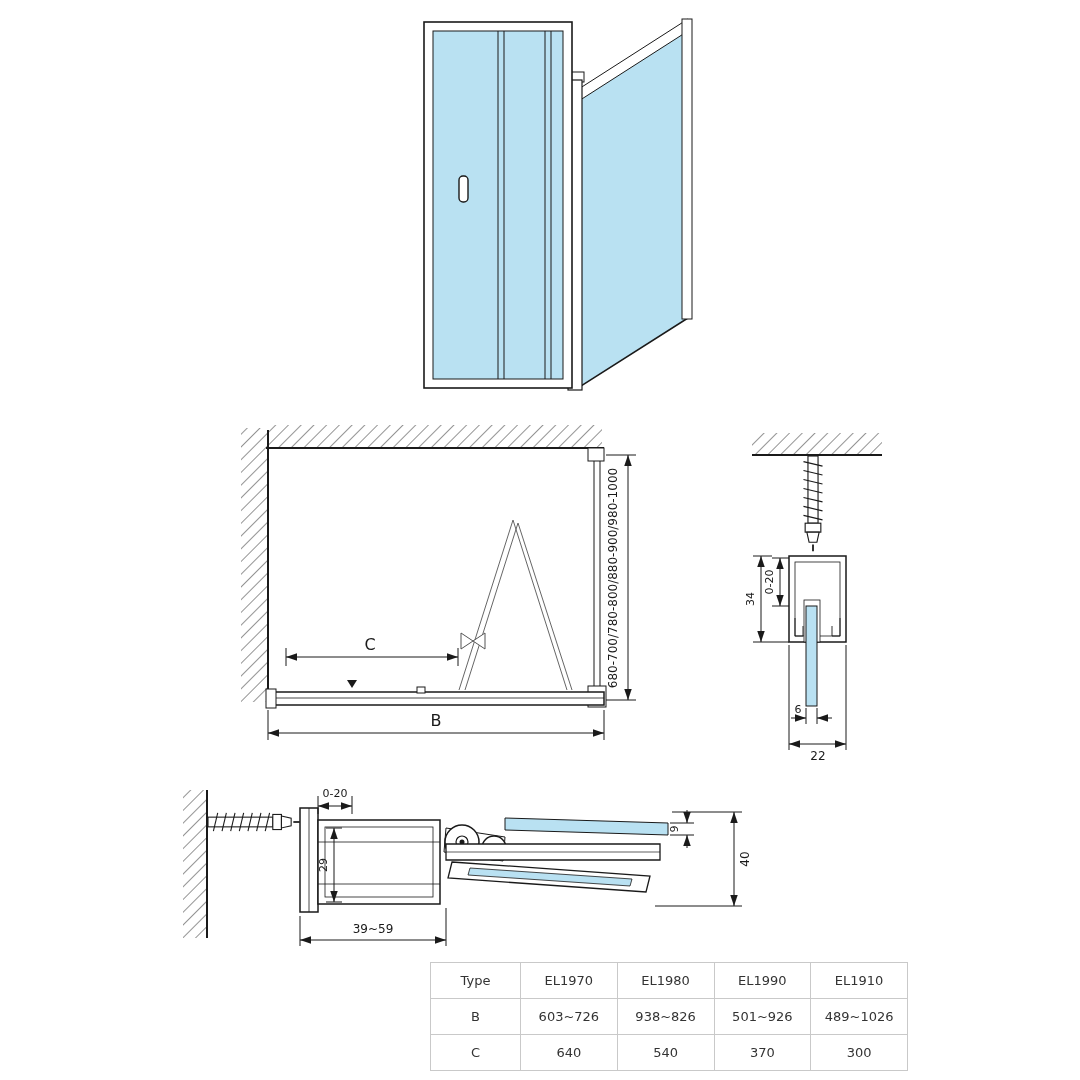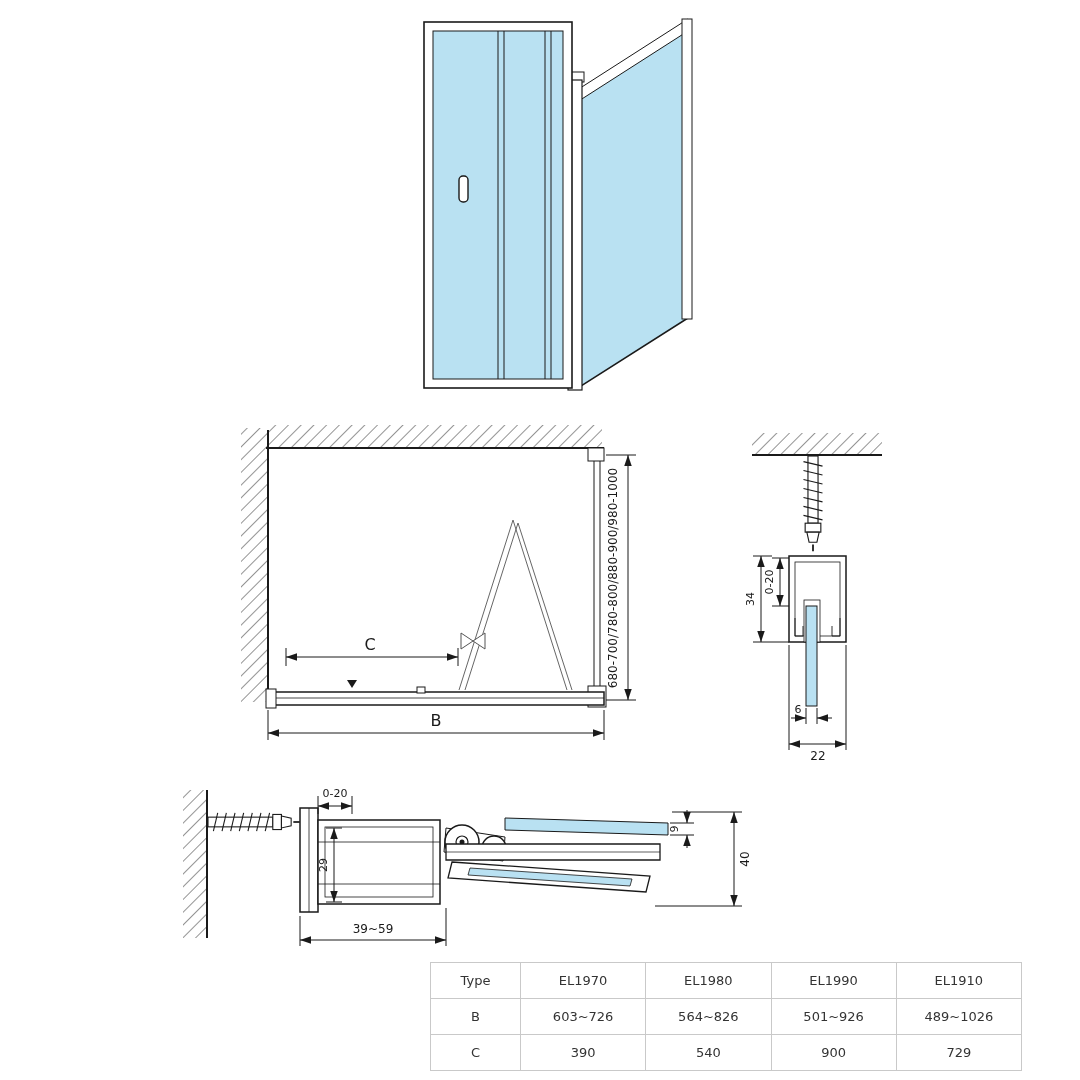--- a/index.html
+++ b/index.html
@@ -1,20 +1,20 @@
 <!DOCTYPE html>
 <html><head>
 <meta charset="utf-8">
 <style>
   html,body{margin:0;padding:0;}
   body{width:1080px;height:1080px;background:#ffffff;font-family:"DejaVu Sans","Liberation Sans",sans-serif;}
   .canvas{position:relative;width:1080px;height:1080px;background:#ffffff;overflow:hidden;}
   svg{position:absolute;left:0;top:0;}
   svg text{font-family:"DejaVu Sans","Liberation Sans",sans-serif;fill:#1a1a1a;stroke:none;}
-  .spec-table{position:absolute;left:430px;top:962px;width:592px;}
+  .spec-table{position:absolute;left:430px;top:962px;width:478px;}
   .spec-table table{width:100%;border-collapse:collapse;table-layout:fixed;}
   .spec-table td{border:1px solid #c9c9c9;height:33px;text-align:center;vertical-align:middle;font-size:13px;color:#333333;background:#ffffff;}
 </style>
 </head>
 <body>
 
 <div class="canvas">
 
 <svg width="1080" height="1080" viewBox="0 0 1080 1080">
   <defs>
@@ -200,28 +200,28 @@
       <tr>
         <td>Type</td>
         <td>EL1970</td>
         <td>EL1980</td>
         <td>EL1990</td>
         <td>EL1910</td>
       </tr>
       <tr>
         <td>B</td>
         <td>603~726</td>
-        <td>564~826</td>
+        <td>938~826</td>
         <td>501~926</td>
         <td>489~1026</td>
       </tr>
       <tr>
         <td>C</td>
-        <td>390</td>
+        <td>640</td>
         <td>540</td>
-        <td>900</td>
-        <td>729</td>
+        <td>370</td>
+        <td>300</td>
       </tr>
     </tbody>
   </table>
 </div>
 
 </div>
 
 </body></html>

